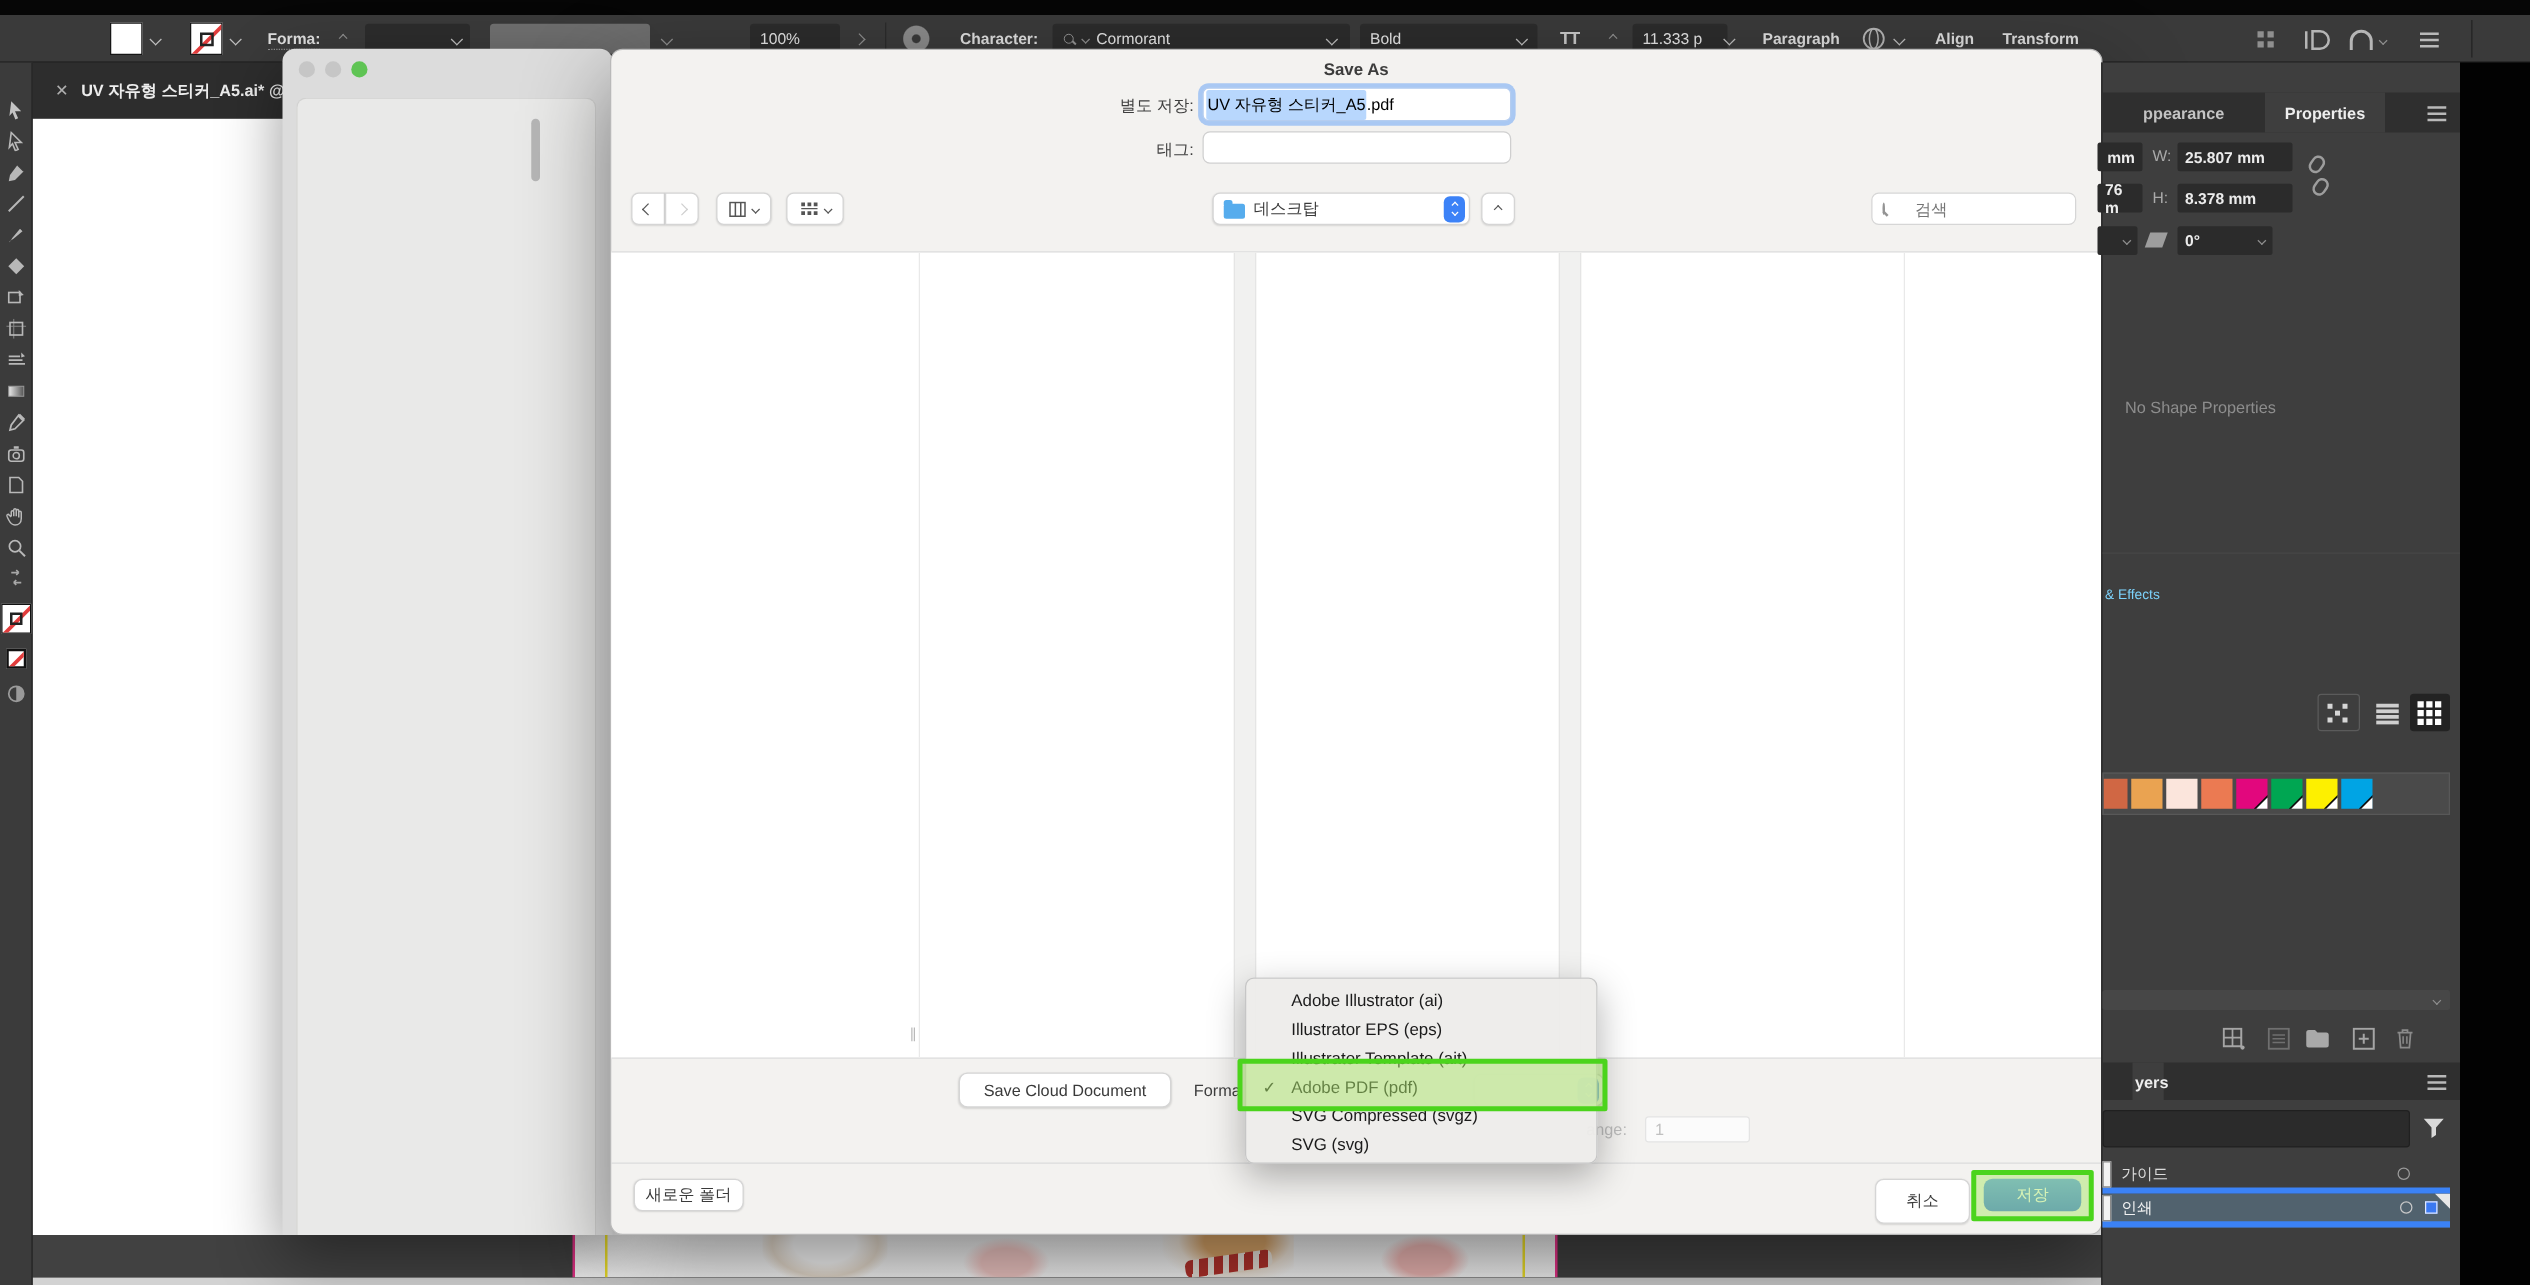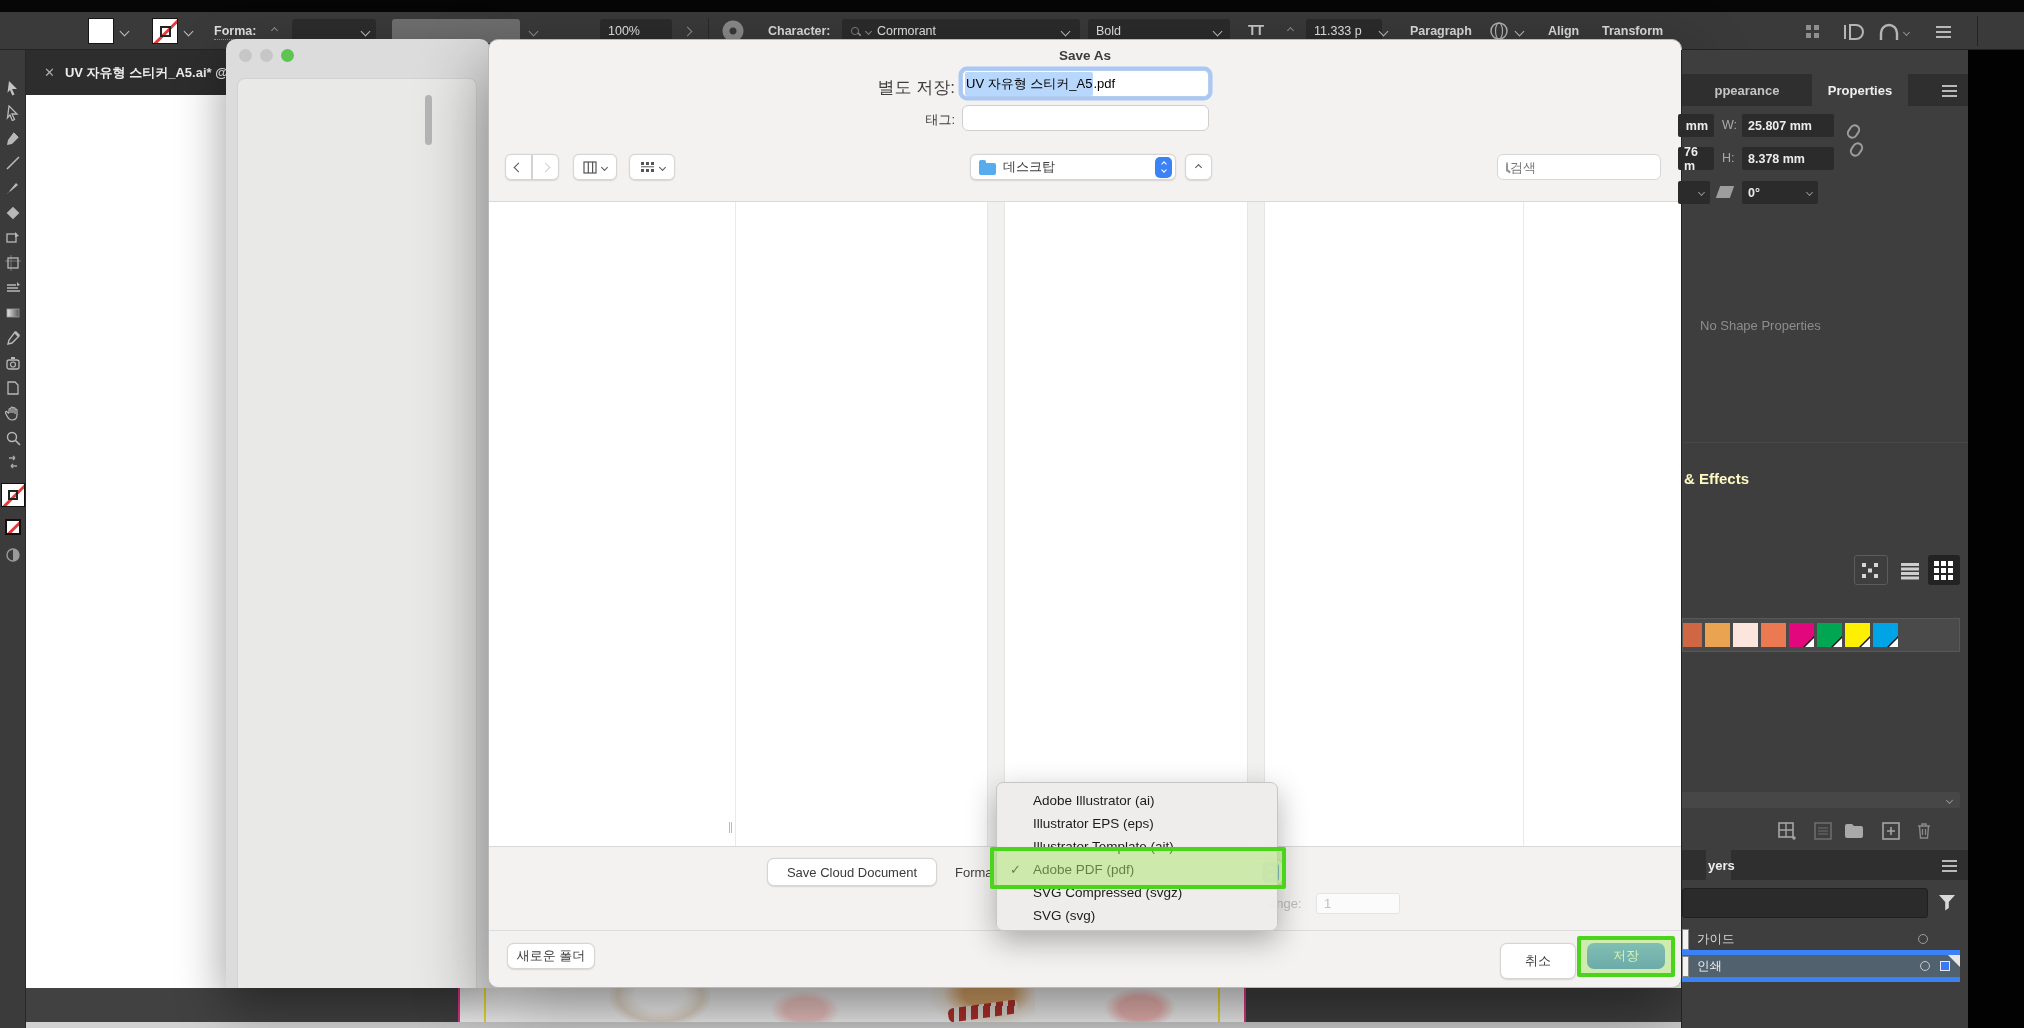--- a/index.html
+++ b/index.html
@@ -210,21 +210,21 @@
     <div class="abs traffic" style="left:34px;top:10px;background:#c6c6c6;"></div>
     <div class="abs traffic" style="left:55px;top:10px;background:#5fc454;"></div>
     <div class="abs" style="left:11px;top:39px;width:240px;height:910px;background:#e9e9e8;border:1px solid #d2d2d1;border-bottom:none;border-radius:8px 8px 0 0;"></div>
     <div class="abs" style="left:199px;top:56px;width:7px;height:50px;background:#b6b6b6;border-radius:4px;"></div>
   </div>
 
   <div class="abs" style="left:488px;top:39px;width:1194px;height:949px;background:#f3f2f0;border:1px solid #b9b9b9;border-radius:10px;box-shadow:0 25px 70px rgba(0,0,0,.45);">
 
     <div class="abs" style="left:0;top:8px;width:100%;text-align:center;font-size:13.5px;font-weight:700;color:#3c3c3c;">Save As</div>
 
-    <span class="abs" style="left:360px;top:36px;width:106px;text-align:right;font-size:17px;color:#3e3e3e;">별도 저장:</span>
+    <span class="abs" style="left:360px;top:36px;width:106px;text-align:right;font-size:13px;color:#3e3e3e;">별도 저장:</span>
     <div class="abs" style="left:473px;top:30px;width:247px;height:27px;background:#fff;border:1px solid #b5cdf0;border-radius:5px;box-shadow:0 0 0 3.5px rgba(96,158,245,.5);display:flex;align-items:center;padding:0 2px;font-size:13px;color:#000;overflow:hidden;">
       <span style="background:#b8d7fd;padding:3px 1px;border-radius:2px;white-space:nowrap;">UV 자유형 스티커_A5</span>
         <span>.pdf</span>
     </div>
 
     <span class="abs" style="left:360px;top:71px;width:106px;text-align:right;font-size:13px;color:#3e3e3e;">태그:</span>
     <input class="abs" style="left: 473px; top: 65px; width: 247px; height: 26px; background: rgb(255, 255, 255); border: 1px solid rgb(207, 207, 207); border-radius: 6px; outline: none; padding: 0px 8px; font-size: 13px;" value="">
 
     <div class="abs wbtn" style="left:16px;top:114px;width:27px;height:26px;border-radius:6px 0 0 6px;">
         <span class="chv left dark"></span>
@@ -257,21 +257,21 @@
       <span class="folder"></span>
       <span style="flex:1;text-align:left;">데스크탑</span>
       <span class="stepper">
           <span class="chv up"></span>
           <span class="chv"></span>
         </span>
     </div>
     <div class="abs wbtn" style="left:696px;top:114px;width:27px;height:26px;">
         <span class="chv up dark sm"></span>
       </div>
-    <div class="abs" style="left:1008px;top:114px;width:164px;height:26px;background:#fff;border:1px solid #d6d6d6;border-radius:6px;display:flex;align-items:center;gap:0;padding:0 8px;">
+    <div class="abs" style="left:1008px;top:114px;width:164px;height:26px;background:#fff;border:1px solid #d6d6d6;border-radius:6px;display:flex;align-items:center;gap:22px;padding:0 8px;">
       <span class="mag"></span>
       <input style="border: none; outline: none; flex: 1 1 0%; font-size: 13px; background: transparent; color: rgb(68, 68, 68);" value="" placeholder="검색">
     </div>
 
     <div class="abs" style="left:0;top:161px;width:1192px;height:646px;background:#fff;border-top:1px solid #d9d9d9;border-bottom:1px solid #d9d9d9;overflow:hidden;">
       <div class="abs" style="left:246px;top:0;width:1px;height:100%;background:#e9e9e9;"></div>
       <div class="abs" style="left:498px;top:0;width:18px;height:100%;background:#f1f1f0;border-left:1px solid #e5e5e5;border-right:1px solid #e5e5e5;"></div>
       <div class="abs" style="left:758px;top:0;width:18px;height:100%;background:#f1f1f0;border-left:1px solid #e5e5e5;border-right:1px solid #e5e5e5;"></div>
       <div class="abs" style="left:1034px;top:0;width:1px;height:100%;background:#e9e9e9;"></div>
       <div class="abs" style="left:240px;top:620px;width:3px;height:11px;border-left:1.5px solid #b9b9b9;border-right:1.5px solid #b9b9b9;"></div>
@@ -367,21 +367,21 @@
       </div>
     <div class="abs" style="left:36px;top:136px;width:14px;height:12px;background:#9d9d9d;transform:skewX(-20deg);"></div>
     <div class="abs rp-field" style="left:60px;top:131px;width:76px;justify-content:space-between;">
         <span>0°</span>
         <span class="chv sm gray"></span>
       </div>
 
     <div class="abs" style="left:18px;top:268px;font-size:13px;color:#8d8d8d;">No Shape Properties</div>
 
     <div class="abs" style="left:0;top:392px;width:287px;height:1px;background:#474747;"></div>
-    <div class="abs" style="left:2px;top:420px;font-size:15px;font-weight:700;color:#fef9c3;">&amp; Effects</div>
+    <div class="abs" style="left:2px;top:420px;font-size:11px;font-weight:400;color:#7dd3fc;">&amp; Effects</div>
 
 
     <div class="abs" style="left:172px;top:505px;width:34px;height:30px;border:1px solid #5b5b5b;border-radius:3px;">
       <div style="position:absolute;left:7px;top:7px;width:4px;height:4px;background:#d6d6d6;box-shadow:12px 0 0 #d6d6d6,0 11px 0 #d6d6d6,12px 11px 0 #d6d6d6,6px 5.5px 0 #d6d6d6;"></div>
     </div>
     <div class="abs" style="left:212px;top:505px;width:32px;height:30px;border-radius:3px;">
       <div style="position:absolute;left:7px;top:8px;width:18px;height:2.5px;background:#cfcfcf;box-shadow:0 4.5px 0 #cfcfcf,0 9px 0 #cfcfcf,0 13.5px 0 #cfcfcf;"></div>
     </div>
     <div class="abs" style="left:246px;top:505px;width:32px;height:30px;background:#232323;border-radius:3px;">
       <div style="position:absolute;left:6px;top:6px;width:5px;height:5px;background:#fff;box-shadow:7px 0 0 #fff,14px 0 0 #fff,0 7px 0 #fff,7px 7px 0 #fff,14px 7px 0 #fff,0 14px 0 #fff,7px 14px 0 #fff,14px 14px 0 #fff;"></div>

